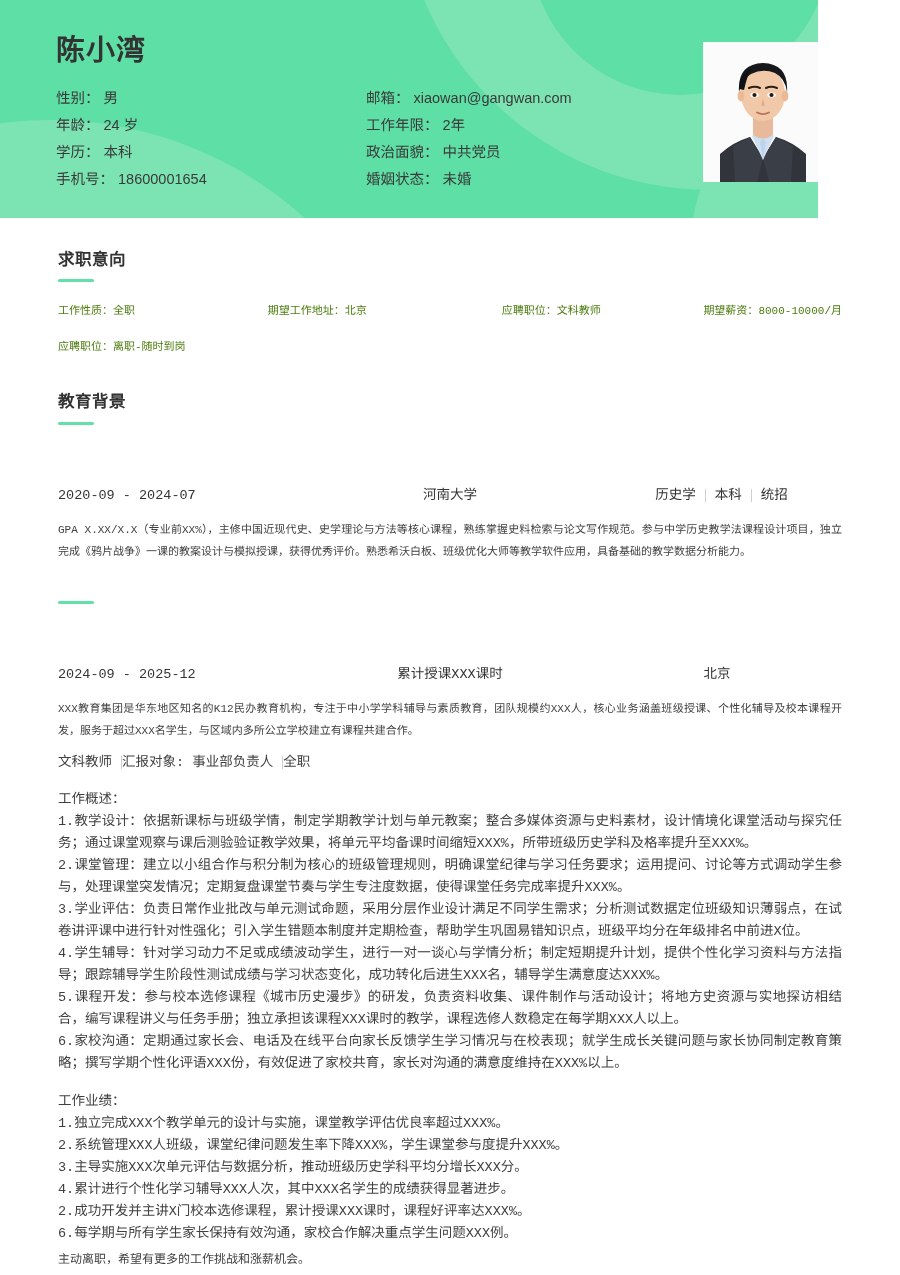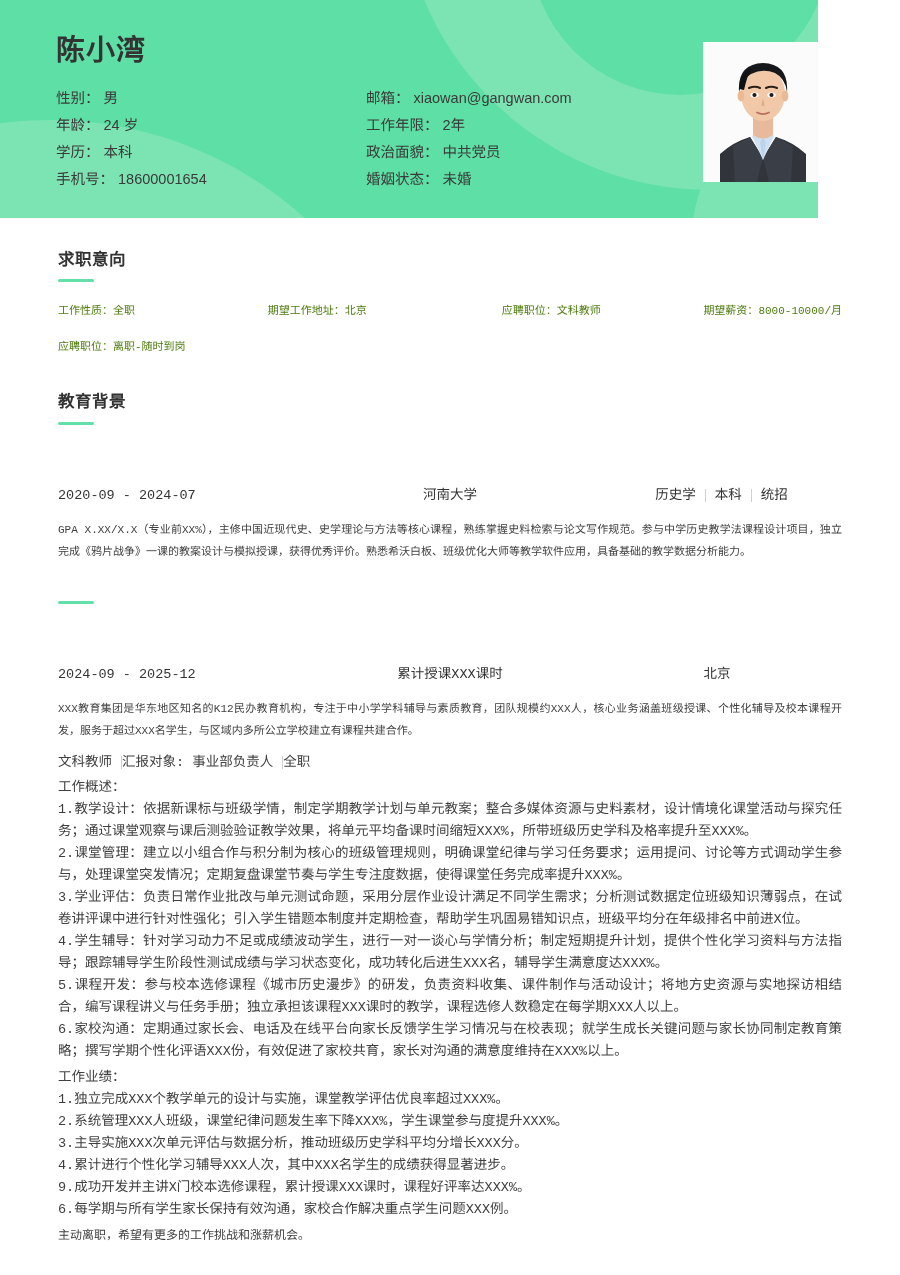--- a/index.html
+++ b/index.html
@@ -164,21 +164,21 @@
     margin-top: 11px;
     line-height: 20px;
   }
   .meta-line .mi { padding-right: 9px; }
   .meta-line .sep {
     display: inline-block;
     width: 1px; height: 13px;
     background: #cfcfcf;
   }
 
-  .block { margin-top: 4px; }
+  .block { margin-top: 16px; }
   .block-label {
     font-size: 13.5px;
     line-height: 22px;
     color: #3f3f3f;
   }
   .bullets { font-size: 13.5px; line-height: 22px; color: #3f3f3f; text-align: justify; }
   .bullets div { text-align: justify; }
   .closing { font-size: 12px; line-height: 22px; color: #3f3f3f; margin-top: 4px; }
 </style>
 </head>
@@ -338,21 +338,21 @@
         </div>
       </div>
 
       <div class="block">
         <div class="block-label">工作业绩：</div>
         <div class="bullets">
           <div>1.独立完成XXX个教学单元的设计与实施，课堂教学评估优良率超过XXX%。</div>
           <div>2.系统管理XXX人班级，课堂纪律问题发生率下降XXX%，学生课堂参与度提升XXX%。</div>
           <div>3.主导实施XXX次单元评估与数据分析，推动班级历史学科平均分增长XXX分。</div>
           <div>4.累计进行个性化学习辅导XXX人次，其中XXX名学生的成绩获得显著进步。</div>
-          <div>9.成功开发并主讲X门校本选修课程，累计授课XXX课时，课程好评率达XXX%。</div>
+          <div>2.成功开发并主讲X门校本选修课程，累计授课XXX课时，课程好评率达XXX%。</div>
           <div>6.每学期与所有学生家长保持有效沟通，家校合作解决重点学生问题XXX例。</div>
         </div>
       </div>
 
       <div class="closing">主动离职，希望有更多的工作挑战和涨薪机会。</div>
     </div>
 
     <div class="section">
       <div class="sec-title">项目经历</div>
 

